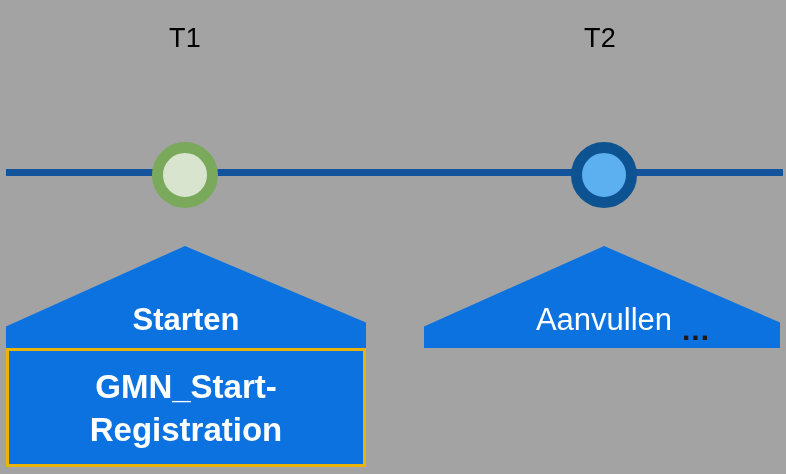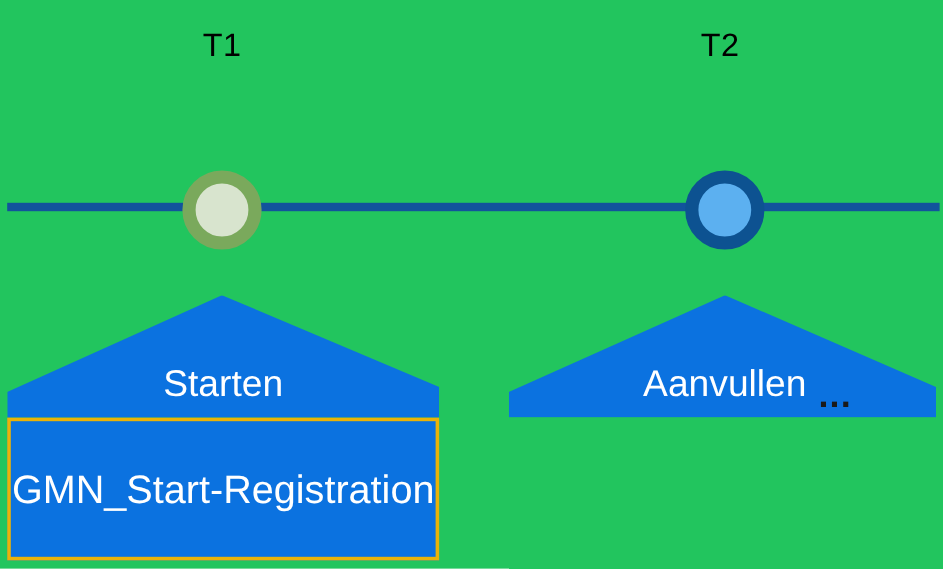--- a/index.html
+++ b/index.html
@@ -4,21 +4,21 @@
 <style>
   html, body {
     margin: 0;
     padding: 0;
     background: #ffffff;
   }
   #canvas {
     position: relative;
     width: 786px;
     height: 474px;
-    background: #22c55e;
+    background: #a3a3a3;
     overflow: hidden;
     font-family: "Liberation Sans", sans-serif;
   }
 
   
   .timeline-axis {
     position: absolute;
     left: 6px;
     top: 169px;
     width: 777px;
@@ -59,21 +59,21 @@
     letter-spacing: 0.3px;
   }
   .tick-t1 { left: 125px; }
   .tick-t2 { left: 540px; }
 
   
   .event-block {
     position: absolute;
     top: 246px;
   }
-  .event-left  { left: 6px;   width: 360px; }
+  .event-left  { left: 6px;   width: 360px; font-weight: bold; }
   .event-right { left: 424px; width: 356px; }
 
   .event-roof {
     position: relative;
     width: 100%;
     height: 102px;
     background: #0b72e0;
   }
   .event-left .event-roof {
     clip-path: polygon(0% 79%, 49.7% 0%, 100% 75%, 100% 100%, 0% 100%);

